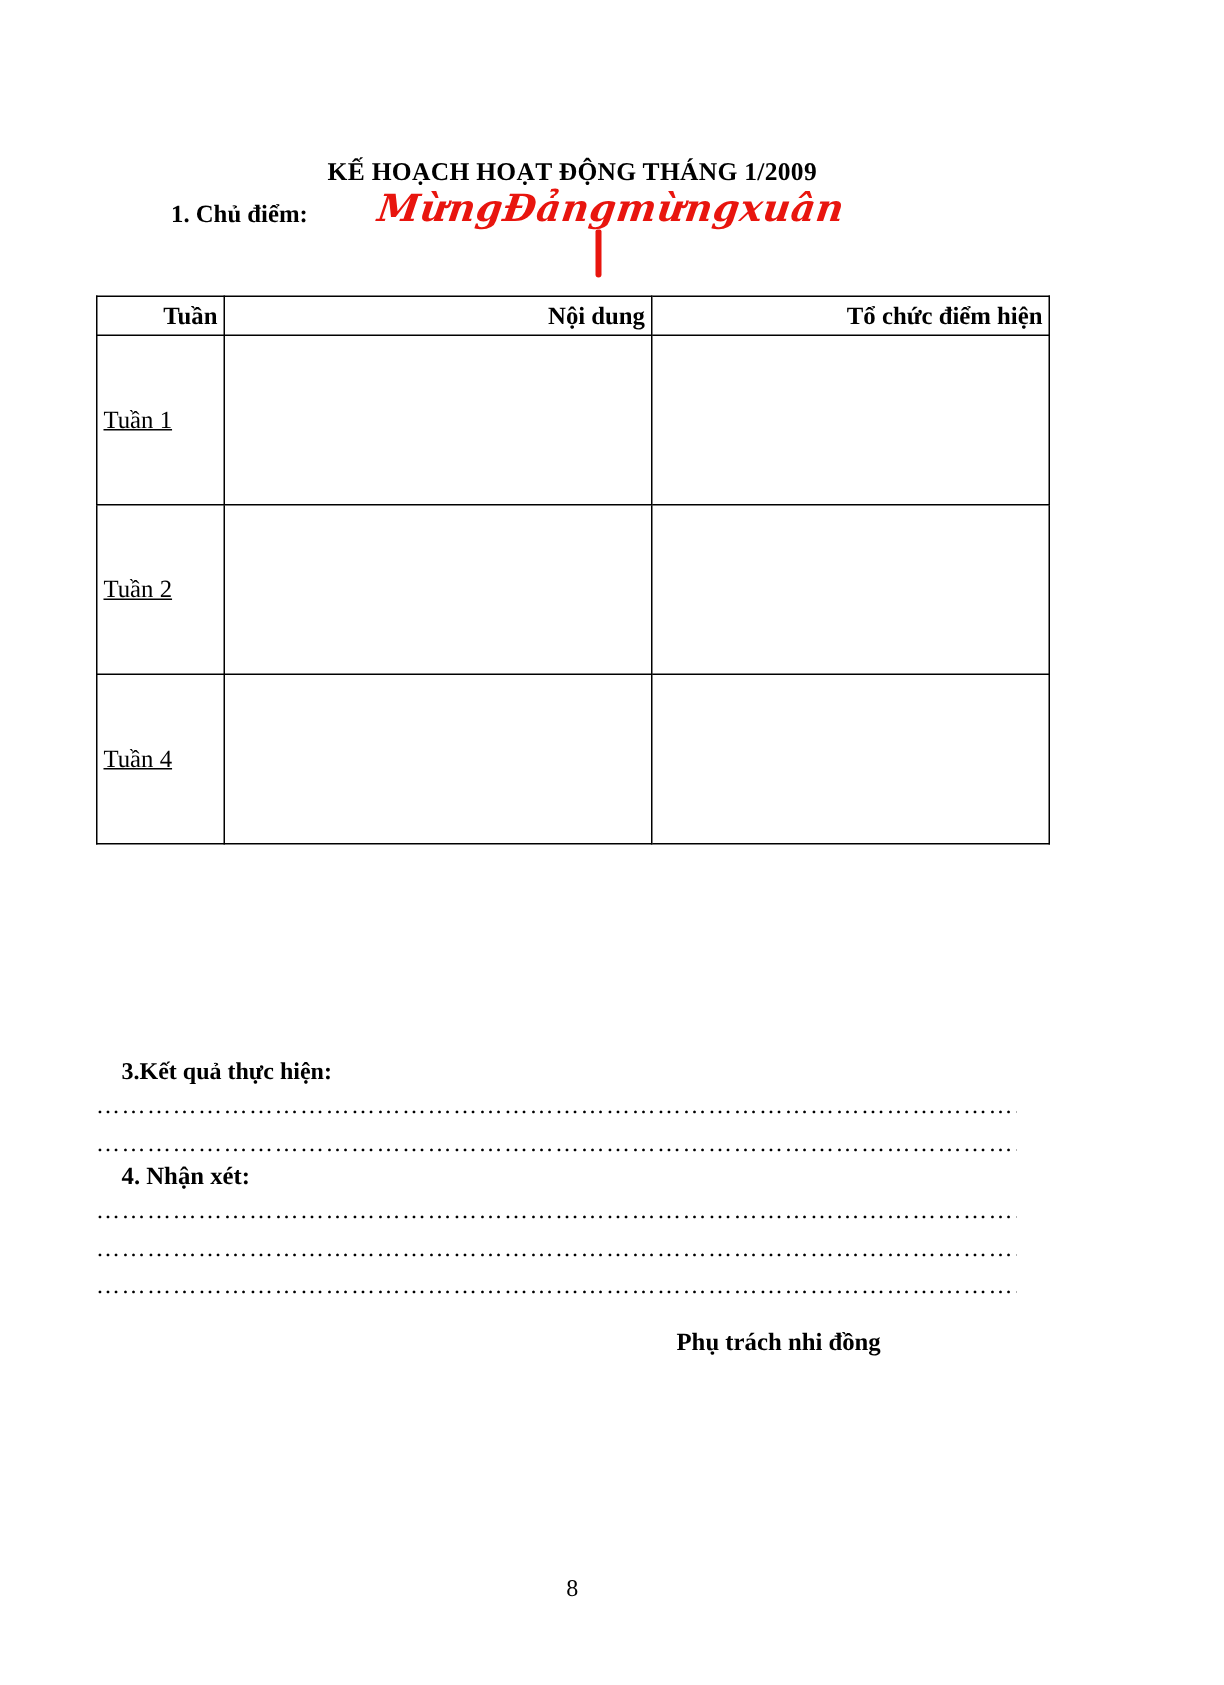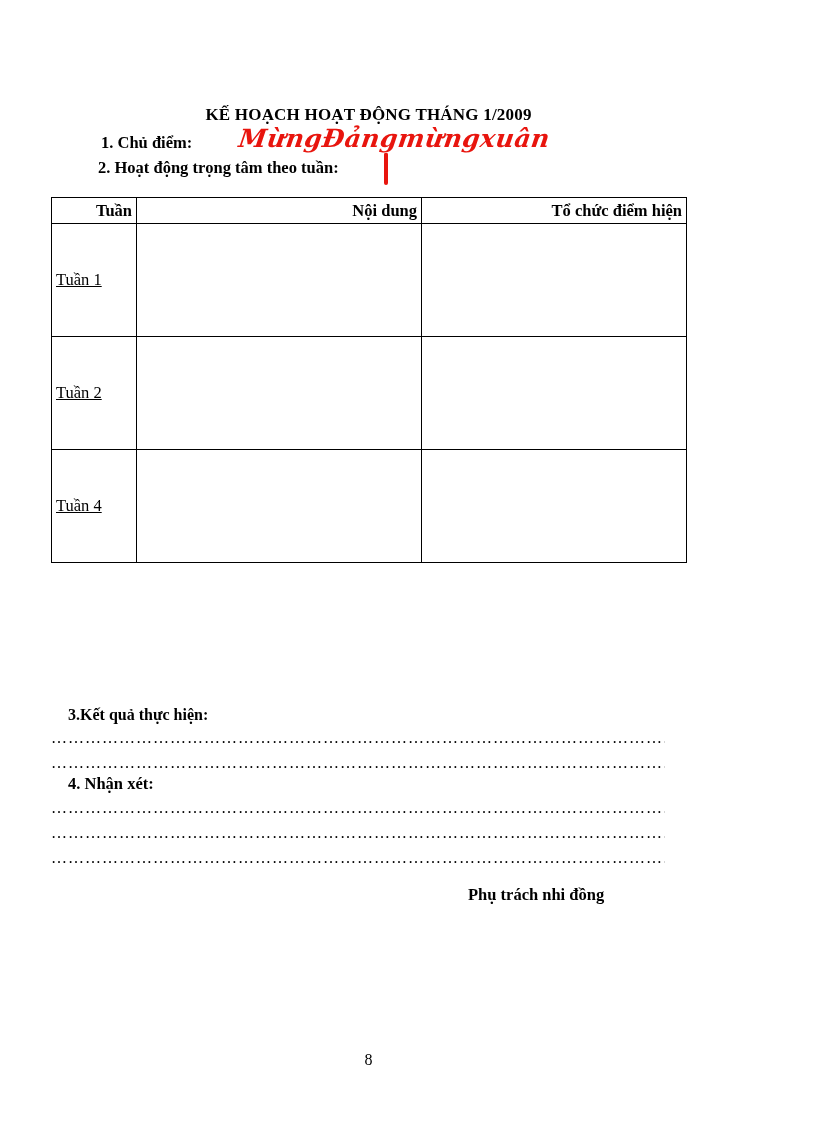--- a/index.html
+++ b/index.html
@@ -7,21 +7,21 @@
   body {
     width: 816px;
     height: 1123px;
     position: relative;
     font-family: "Liberation Serif", "DejaVu Serif", serif;
     color: #000;
     overflow: hidden;
   }
   .content {
     position: absolute;
-    left: 51px;
+    left: 64px;
     top: 0;
     width: 635px;
     height: 962px;
   }
   .doc-title {
     position: absolute;
     top: 105px;
     left: 0;
     width: 100%;
     text-align: center;
@@ -121,21 +121,20 @@
   .dotline.d3 { top: 799px; }
   .dotline.d4 { top: 824px; }
   .dotline.d5 { top: 849px; }
   .signature {
     position: absolute;
     top: 885px;
     left: 387px;
     font-weight: bold;
     font-size: 16.5px;
     white-space: nowrap;
-    margin-left: 30px;
   }
   .page-number {
     position: absolute;
     top: 1051px;
     left: 0;
     width: 100%;
     text-align: center;
     font-size: 16px;
   }
 </style>
@@ -143,21 +142,20 @@
 <body>
 
 <div class="content">
 
   <div class="doc-title">KẾ HOẠCH HOẠT ĐỘNG THÁNG 1/2009</div>
 
   <div class="topic-line">1. Chủ điểm:</div>
   <div class="handwritten">MừngĐảngmừngxuân</div>
   <div class="ink-drip"></div>
 
-  <div class="weekly-line">2. Hoạt động trọng tâm theo tuần:</div>
 
   <table class="plan">
     <colgroup>
       <col style="width:85px">
       <col style="width:285px">
       <col style="width:265px">
     </colgroup>
     <thead>
       <tr>
         <th>Tuần</th>

